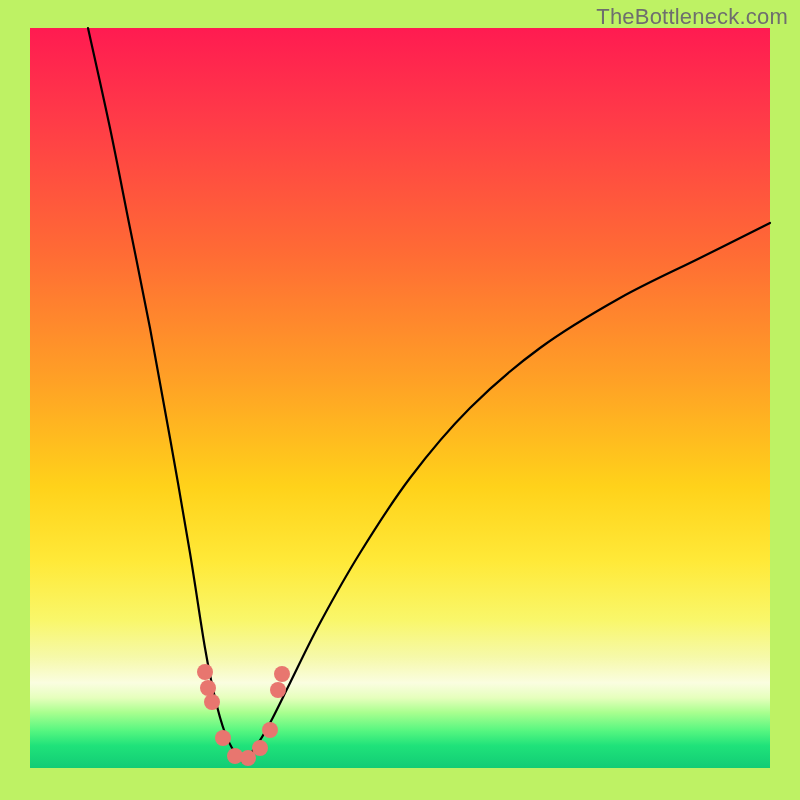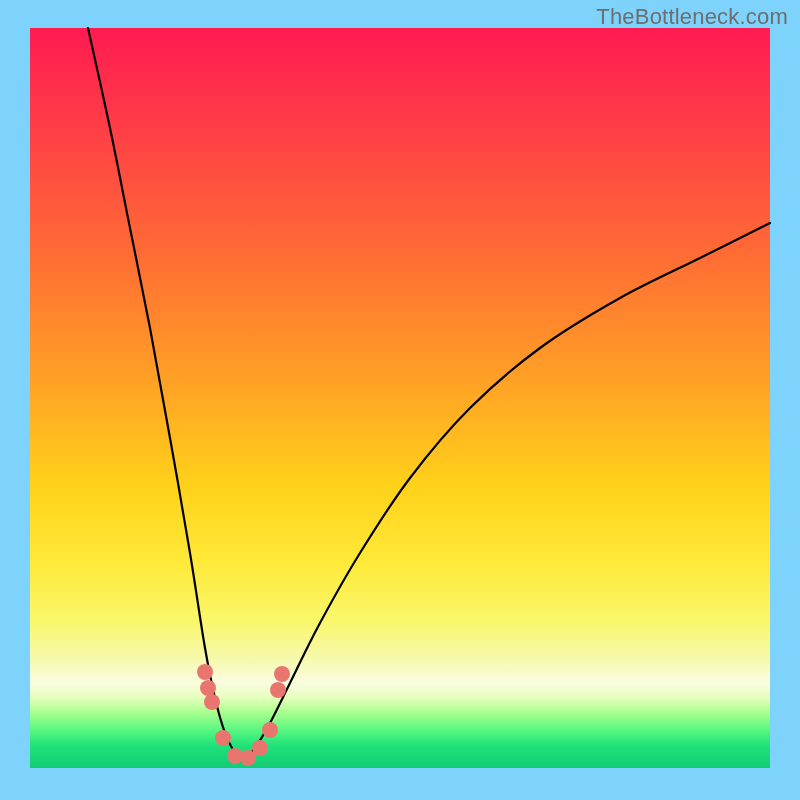--- a/index.html
+++ b/index.html
@@ -6,21 +6,21 @@
     margin: 0;
     padding: 0;
     width: 800px;
     height: 800px;
     background: #000;
     overflow: hidden;
   }
   .outer {
     width: 800px;
     height: 800px;
-    background: #7dd3fc;
+    background: #bef264;
     position: relative;
   }
   .watermark {
     position: absolute;
     top: 4px;
     right: 12px;
     color: #6e6e6e;
     font-family: Arial, Helvetica, sans-serif;
     font-size: 22px;
     letter-spacing: 0.2px;

